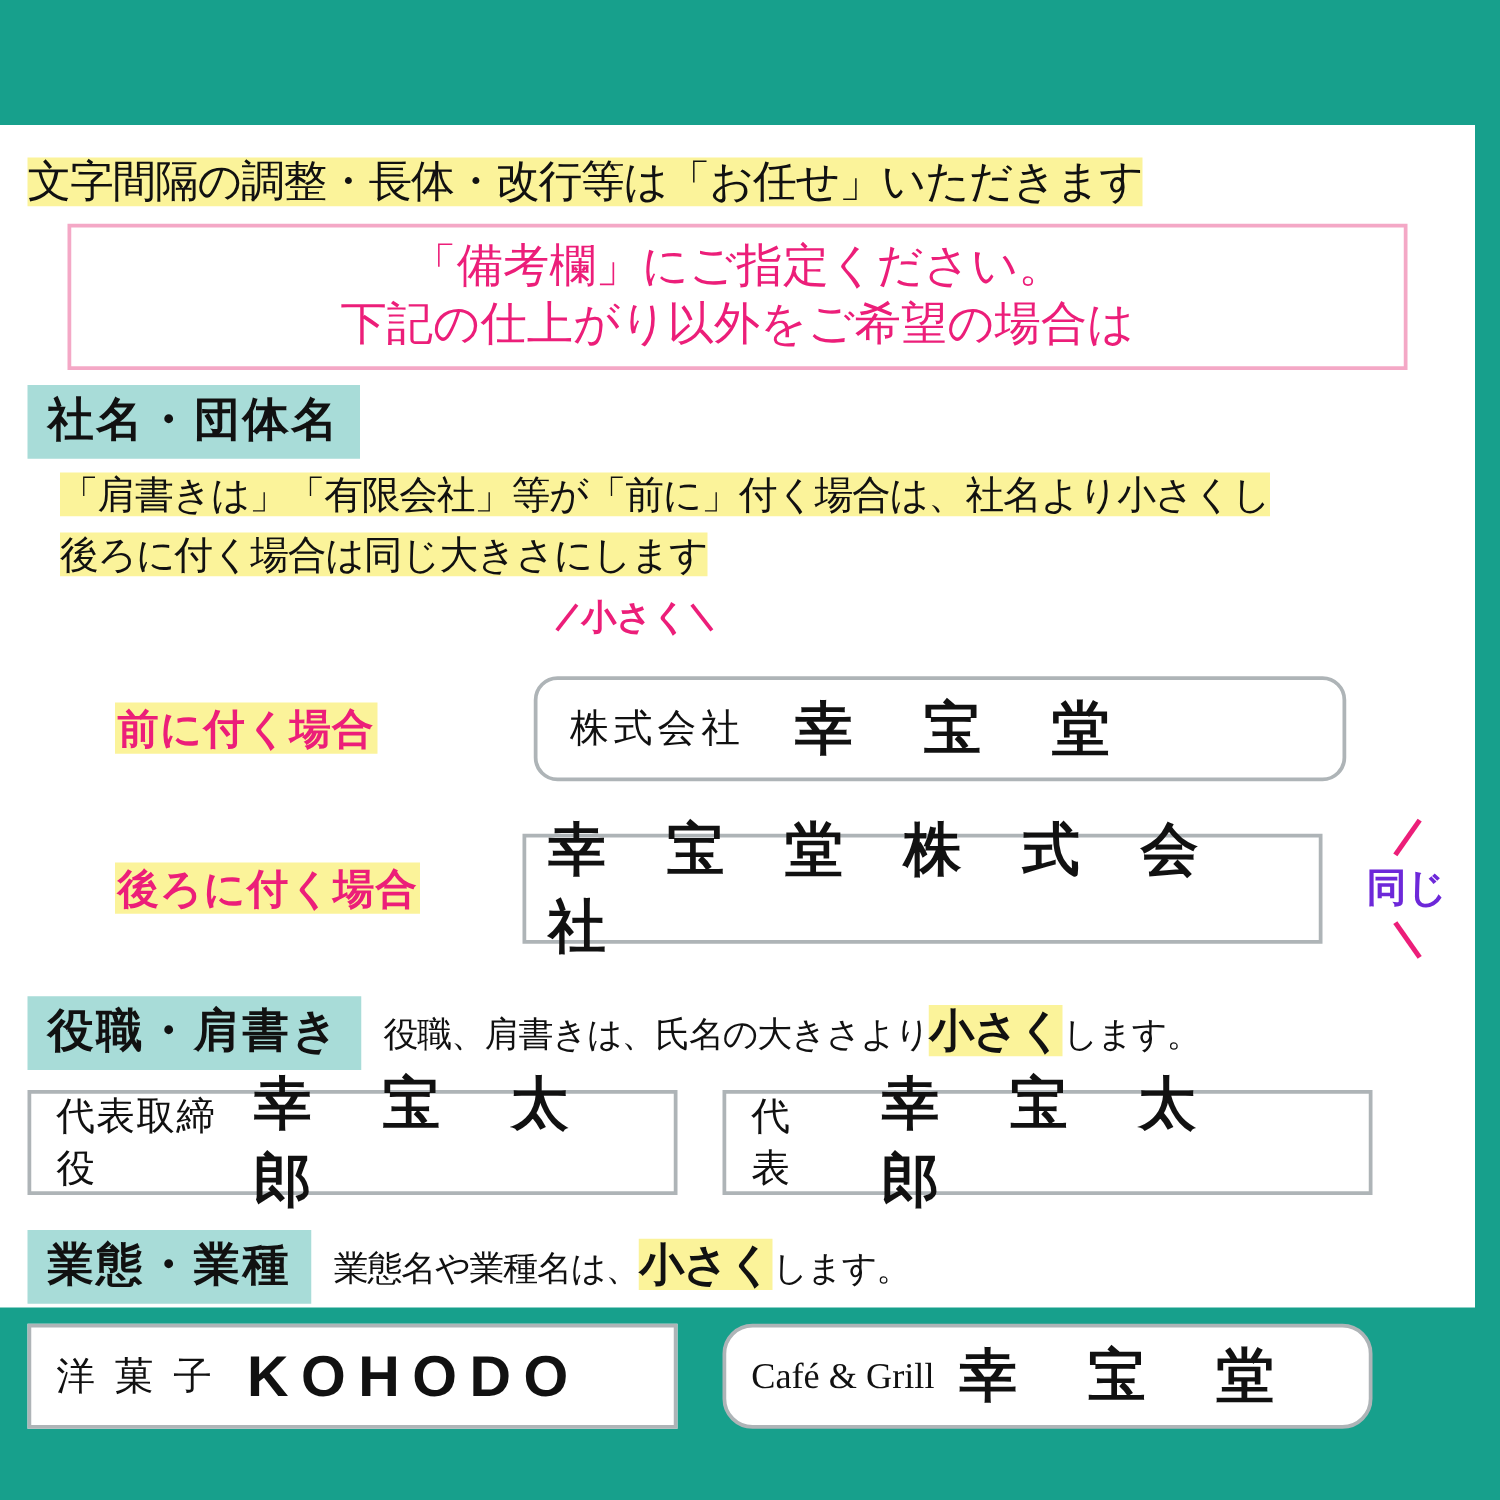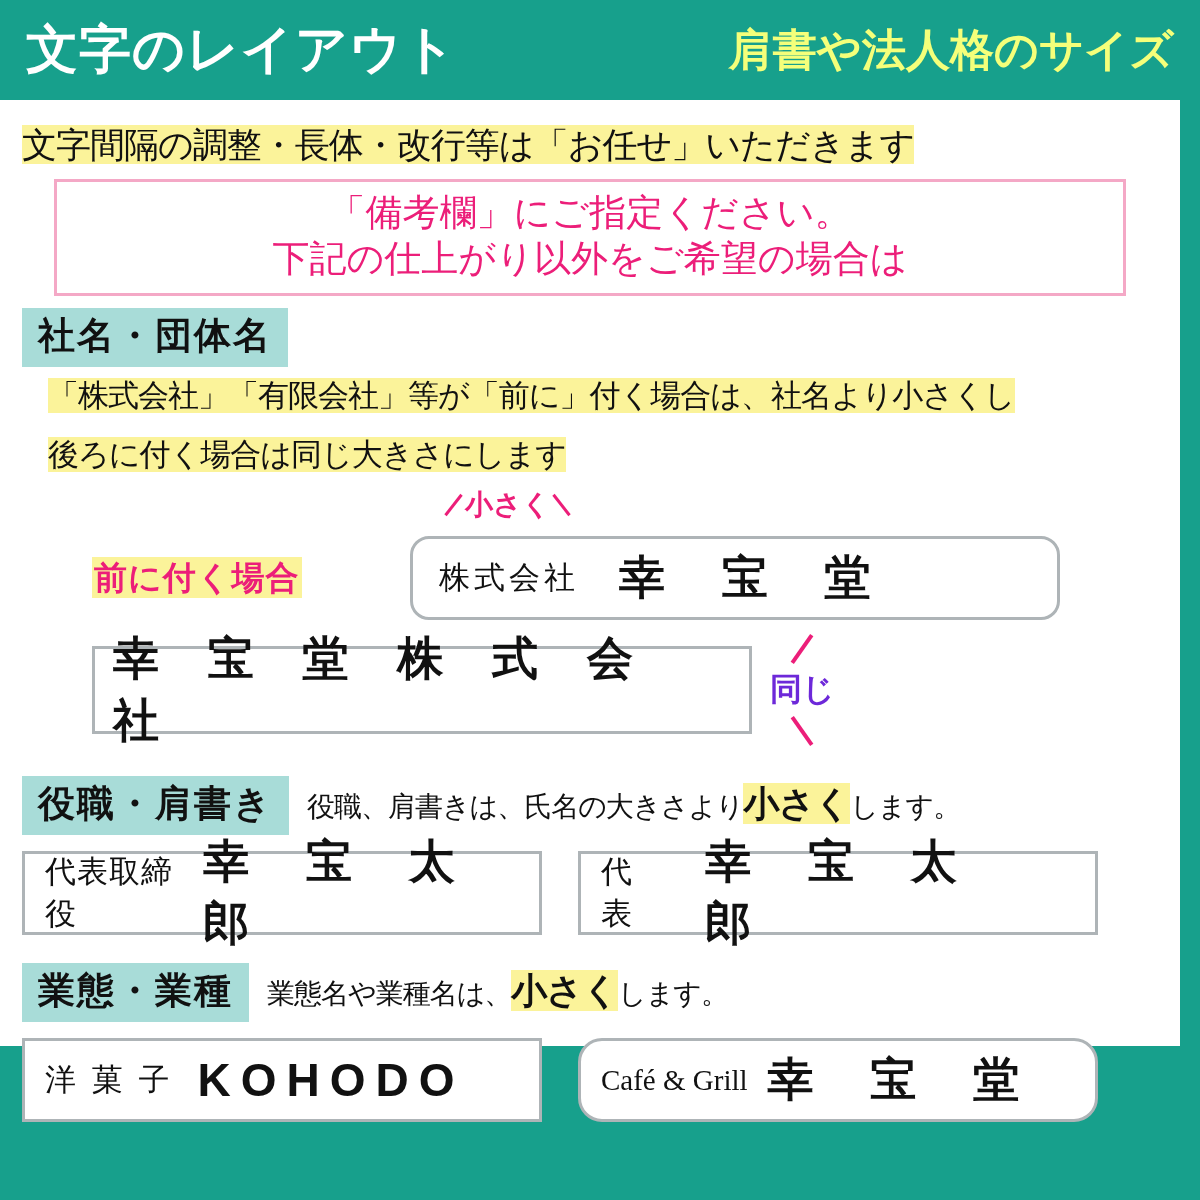--- a/index.html
+++ b/index.html
@@ -145,22 +145,22 @@
   .big-txt-eq {
     font-size: 46px;
     font-weight: bold;
     letter-spacing: 18px;
     color: #111;
   }
   
   .row {
     display: flex;
     align-items: center;
-    gap: 18px;
-    margin-top: 12px;
+    gap: 35px;
+    margin-top: 28px;
   }
   .arrow-note {
     color: #ec1e79;
     font-size: 28px;
     font-weight: bold;
     white-space: nowrap;
   }
   .tick {
     display: inline-block;
     width: 3px;
@@ -190,43 +190,39 @@
     flex-direction: column;
     align-items: center;
     gap: 2px;
   }
 </style>
 </head>
 <body>
 
 <div class="page">
 
-  <div class="header">
-    <div class="header-title">文字のレイアウト</div>
-    <div class="header-sub">肩書や法人格のサイズ</div>
-  </div>
 
   <div class="panel">
 
     <div class="lead">
       <span class="hl-yellow">文字間隔の調整・長体・改行等は「お任せ」いただきます</span>
     </div>
 
     <div class="notice-box">
       <div class="notice-line">「備考欄」にご指定ください。</div>
       <div class="notice-line">下記の仕上がり以外をご希望の場合は</div>
     </div>
 
     <div>
       <div class="chip">社名・団体名</div>
 
       <div class="body-text">
-        <span class="hl-yellow">「株式会社」「有限会社」等が「前に」付く場合は、社名より小さくし</span>
-      </div>
-      <div class="body-text" style="margin-top:18px">
+        <span class="hl-yellow">「肩書きは」「有限会社」等が「前に」付く場合は、社名より小さくし</span>
+      </div>
+      <div class="body-text" style="margin-top:7px">
         <span class="hl-yellow">後ろに付く場合は同じ大きさにします</span>
       </div>
 
       
       <div style="display:flex;align-items:center;gap:10px;margin:10px 0 0 430px;">
         <span class="tick left"></span>
         <span class="arrow-note">小さく</span>
         <span class="tick right"></span>
       </div>
 
@@ -236,20 +232,23 @@
           <span class="hl-yellow">前に付く場合</span>
         </div>
         <div class="stamp" style="width:650px;height:84px;padding:0 26px;border-radius:19px;">
           <span class="small-txt">株式会社</span>
           <span class="big-txt" style="margin-left:40px">幸 宝 堂</span>
         </div>
       </div>
 
       
       <div class="row" style="margin-left:70px">
+        <div class="pink-label" style="width:300px">
+          <span class="hl-yellow">後ろに付く場合</span>
+        </div>
         <div class="stamp" style="width:660px;height:88px;padding:0 18px;">
           <span class="big-txt-eq">幸 宝 堂 株 式 会 社</span>
         </div>
         <div class="same-stack">
           <span class="slash"></span>
           <span class="same-mark">同じ</span>
           <span class="slash" style="transform:rotate(-35deg)"></span>
         </div>
       </div>
     </div>

